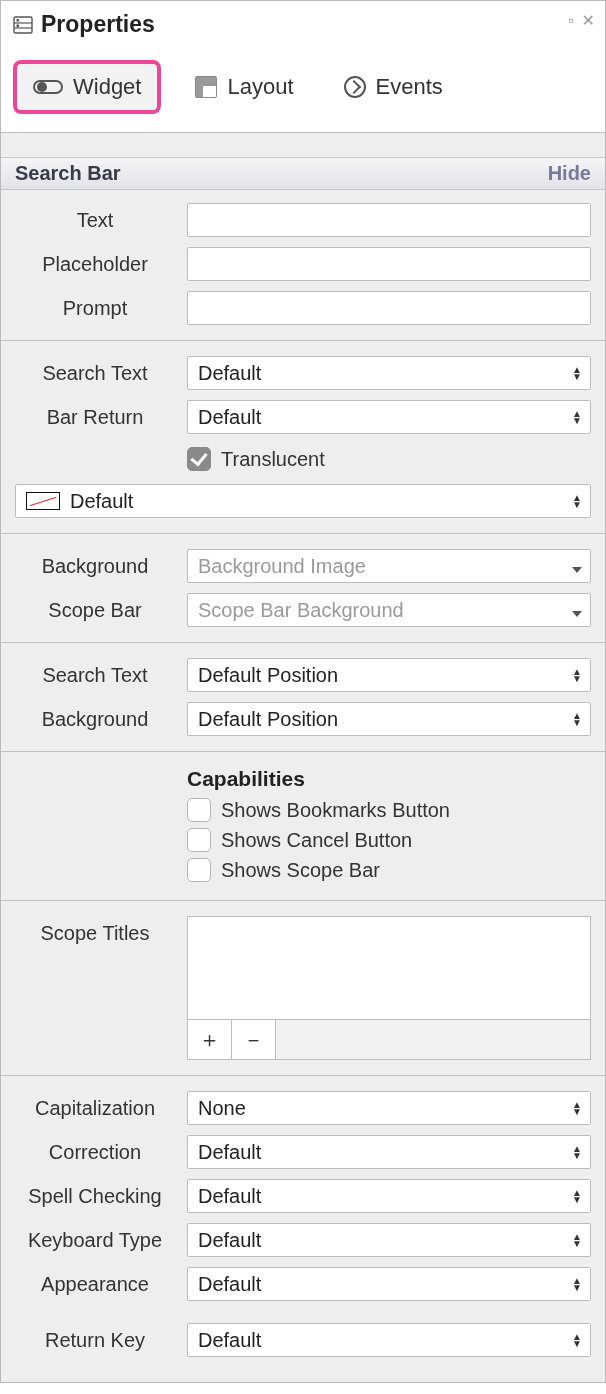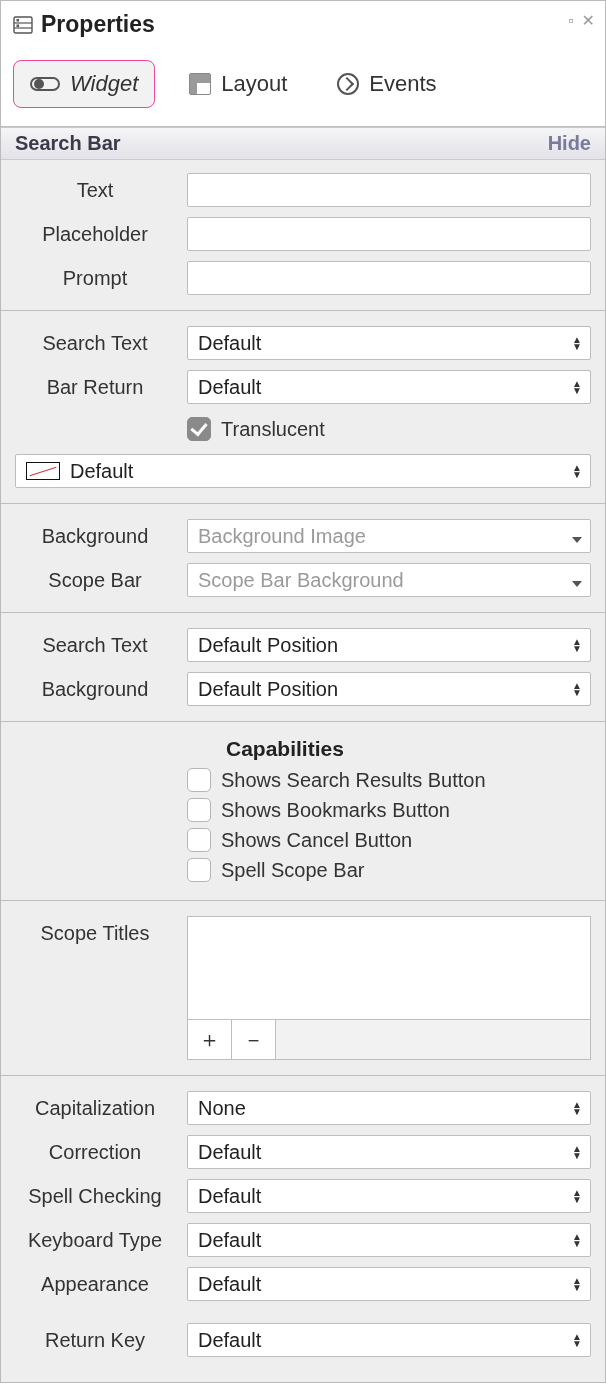--- a/index.html
+++ b/index.html
@@ -39,23 +39,22 @@
     background:#fff;
   }
   .tab {
     display:flex; align-items:center; gap:10px;
     padding: 10px 16px;
     border-radius: 8px;
     font-size: 22px;
     color:#333;
   }
   .tab.active {
-    border: 1px solid #ec4899;
+    border: 4px solid #ec4899;
     background: #f2f2f2;
-    font-style: italic;
   }
   .tab .tab-icon-layout {
     width:22px; height:22px;
     background:
       linear-gradient(#9a9a9a,#9a9a9a) left/7px 100% no-repeat,
       linear-gradient(#9a9a9a,#9a9a9a) top right/13px 9px no-repeat;
     border:1px solid #888;
     border-radius:2px;
     position:relative;
   }
@@ -78,20 +77,21 @@
   }
 
   .thin-sep { height:1px; background:#bfbfbf; }
 
   .section-header {
     display:flex; justify-content:space-between; align-items:center;
     padding: 4px 14px;
     background: linear-gradient(#f5f5f7, #e2e2e8);
     border-top:1px solid #c9c9cf;
     border-bottom:1px solid #c9c9cf;
+    margin-top:24px;
   }
   .section-header .name { font-weight:700; color:#3a3a4a; font-size:20px; }
   .section-header .hide { color:#7a7a9a; font-weight:700; font-size:20px; }
 
   .body {
     background:#eeeeee;
     padding: 8px 14px 20px 14px;
   }
   .row {
     display:flex; align-items:center;
@@ -144,21 +144,21 @@
     border-right:3px solid #fff; border-bottom:3px solid #fff;
     transform: rotate(40deg); margin-top:-3px;
   }
   .cb-row { display:flex; align-items:center; padding:3px 0; font-size:20px; color:#333; }
 
   hr.sep {
     border:none; border-top:1px solid #bfbfbf;
     margin: 10px -14px;
   }
 
-  .caps-heading { font-weight:700; font-size:21px; color:#222; padding-bottom:4px;margin-left:39px; }
+  .caps-heading { font-weight:700; font-size:21px; color:#222; padding-bottom:4px; }
 
   .scope-box {
     border:1px solid #bdbdbd; background:#fff; height:104px; width:100%;
   }
   .scope-controls {
     display:flex; width:100%; border:1px solid #bdbdbd; border-top:none;
     height:40px; background:#f2f2f2;
   }
   .scope-btn {
     width:44px; display:flex; align-items:center; justify-content:center;
@@ -321,33 +321,29 @@
     </div>
 
     <hr class="sep">
 
     <div class="row tall">
       <div class="label"></div>
       <div class="field">
         <div class="caps-heading">Capabilities</div>
         <div class="cb-row">
           <span class="checkbox"></span>
-          <span>Shows Search Results Button</span>
-        </div>
-        <div class="cb-row">
-          <span class="checkbox"></span>
           <span>Shows Bookmarks Button</span>
         </div>
         <div class="cb-row">
           <span class="checkbox"></span>
           <span>Shows Cancel Button</span>
         </div>
         <div class="cb-row">
           <span class="checkbox"></span>
-          <span>Spell Scope Bar</span>
+          <span>Shows Scope Bar</span>
         </div>
       </div>
     </div>
 
     <hr class="sep">
 
     <div class="row tall">
       <div class="label">Scope Titles</div>
       <div class="field">
         <div class="scope-box"></div>

